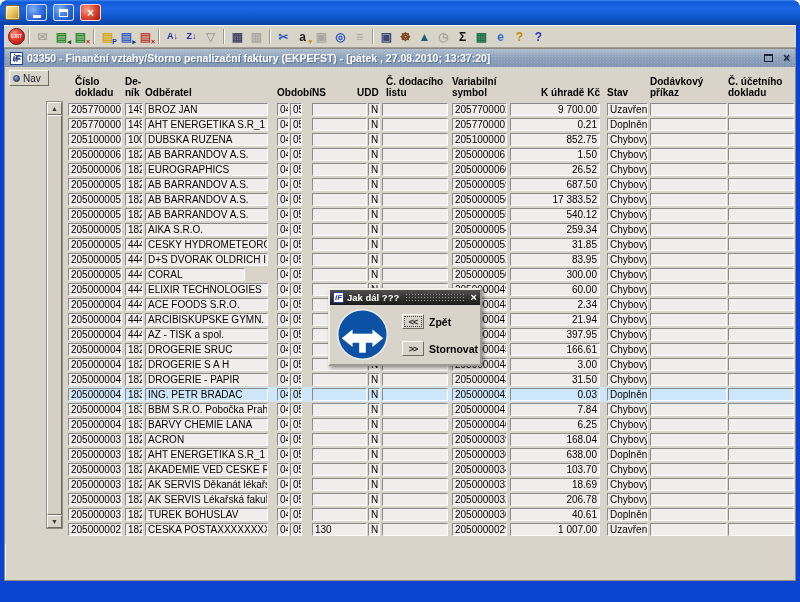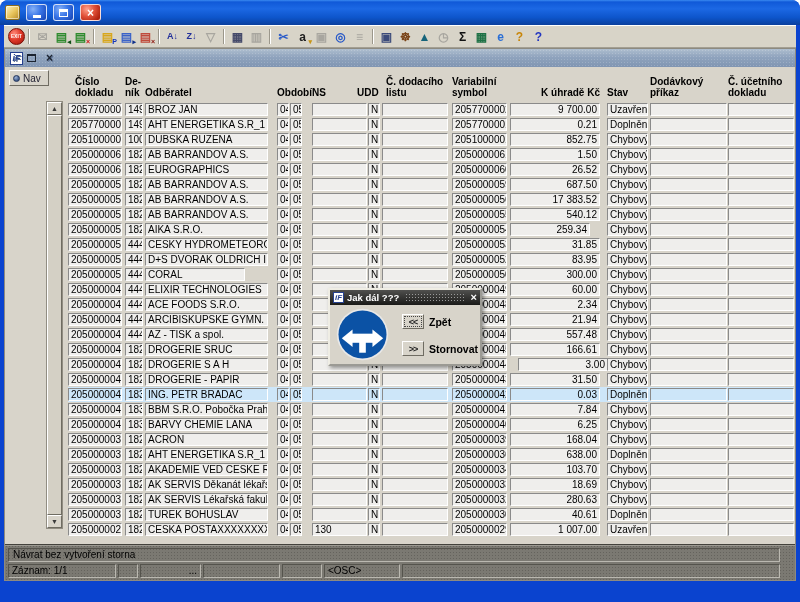--- a/index.html
+++ b/index.html
@@ -202,20 +202,21 @@
       </span>
       <span class="tbtn">
         <span style="color: rgb(35, 54, 192); font-weight: bold; font-size: 12px;">?</span>
       </span>
     </div>
 
   <div class="mdi">
 
     <div class="mdi-title">
       <span class="mdi-logo">iF</span>
+      <span class="mdi-title-text">03350 - Finanční vztahy/Storno penalizační faktury (EKPEFST) - [pátek , 27.08.2010; 13:37:20]</span>
       <span class="mdi-restore"></span>
       <span class="mdi-close">×</span>
     </div>
 
     <div class="form">
 
       <div class="nav-btn">
         <span class="nav-dot"></span>
         <span>Nav</span>
       </div>
@@ -371,21 +372,21 @@
           <div class="row" style="top: 120px;">
             <div class="cell al-r" style="left: 63px; width: 54px;">2050000054</div>
             <div class="cell al-c" style="left: 120px; width: 18px;">182</div>
             <div class="cell al-l" style="left: 140px; width: 123px;">AIKA S.R.O.</div>
             <div class="cell al-c" style="left: 272px; width: 12px;">04</div>
             <div class="cell al-c" style="left: 285px; width: 12px;">05</div>
             <div class="cell al-l" style="left: 307px; width: 55px;"></div>
             <div class="cell al-c" style="left: 363px; width: 12px;">N</div>
             <div class="cell al-l" style="left: 377px; width: 66px;"></div>
             <div class="cell al-l" style="left: 447px; width: 55px;">2050000054</div>
-            <div class="cell al-r" style="left: 505px; width: 80px;">259.34</div>
+            <div class="cell al-r" style="left: 505px; width: 90px;">259.34</div>
             <div class="cell al-l" style="left: 602px; width: 41px;">Chybový</div>
             <div class="cell al-l" style="left: 645px; width: 77px;"></div>
             <div class="cell al-l" style="left: 723px; width: 66px;"></div>
           </div>
           <div class="row" style="top: 135px;">
             <div class="cell al-r" style="left: 63px; width: 54px;">2050000053</div>
             <div class="cell al-c" style="left: 120px; width: 18px;">444</div>
             <div class="cell al-l" style="left: 140px; width: 123px;">CESKY HYDROMETEOROLO Kav</div>
             <div class="cell al-c" style="left: 272px; width: 12px;">04</div>
             <div class="cell al-c" style="left: 285px; width: 12px;">05</div>
@@ -476,21 +477,21 @@
           <div class="row" style="top: 225px;">
             <div class="cell al-r" style="left: 63px; width: 54px;">2050000046</div>
             <div class="cell al-c" style="left: 120px; width: 18px;">444</div>
             <div class="cell al-l" style="left: 140px; width: 123px;">AZ - TISK a spol.</div>
             <div class="cell al-c" style="left: 272px; width: 12px;">04</div>
             <div class="cell al-c" style="left: 285px; width: 12px;">05</div>
             <div class="cell al-l" style="left: 307px; width: 55px;"></div>
             <div class="cell al-c" style="left: 363px; width: 12px;">N</div>
             <div class="cell al-l" style="left: 377px; width: 66px;"></div>
             <div class="cell al-l" style="left: 447px; width: 55px;">2050000046</div>
-            <div class="cell al-r" style="left: 505px; width: 90px;">557.48</div>
+            <div class="cell al-r" style="left: 505px; width: 90px;">397.95</div>
             <div class="cell al-l" style="left: 602px; width: 41px;">Chybový</div>
             <div class="cell al-l" style="left: 645px; width: 77px;"></div>
             <div class="cell al-l" style="left: 723px; width: 66px;"></div>
           </div>
           <div class="row" style="top: 240px;">
             <div class="cell al-r" style="left: 63px; width: 54px;">2050000045</div>
             <div class="cell al-c" style="left: 120px; width: 18px;">182</div>
             <div class="cell al-l" style="left: 140px; width: 123px;">DROGERIE SRUC</div>
             <div class="cell al-c" style="left: 272px; width: 12px;">04</div>
             <div class="cell al-c" style="left: 285px; width: 12px;">05</div>
@@ -506,21 +507,21 @@
           <div class="row" style="top: 255px;">
             <div class="cell al-r" style="left: 63px; width: 54px;">2050000044</div>
             <div class="cell al-c" style="left: 120px; width: 18px;">182</div>
             <div class="cell al-l" style="left: 140px; width: 123px;">DROGERIE S A H</div>
             <div class="cell al-c" style="left: 272px; width: 12px;">04</div>
             <div class="cell al-c" style="left: 285px; width: 12px;">05</div>
             <div class="cell al-l" style="left: 307px; width: 55px;"></div>
             <div class="cell al-c" style="left: 363px; width: 12px;">N</div>
             <div class="cell al-l" style="left: 377px; width: 66px;"></div>
             <div class="cell al-l" style="left: 447px; width: 55px;">2050000044</div>
-            <div class="cell al-r" style="left: 505px; width: 90px; margin-left: 8px;">3.00</div>
+            <div class="cell al-r" style="left: 505px; width: 90px;">3.00</div>
             <div class="cell al-l" style="left: 602px; width: 41px;">Chybový</div>
             <div class="cell al-l" style="left: 645px; width: 77px;"></div>
             <div class="cell al-l" style="left: 723px; width: 66px;"></div>
           </div>
           <div class="row" style="top: 270px;">
             <div class="cell al-r" style="left: 63px; width: 54px;">2050000043</div>
             <div class="cell al-c" style="left: 120px; width: 18px;">182</div>
             <div class="cell al-l" style="left: 140px; width: 123px;">DROGERIE - PAPIR</div>
             <div class="cell al-c" style="left: 272px; width: 12px;">04</div>
             <div class="cell al-c" style="left: 285px; width: 12px;">05</div>
@@ -641,21 +642,21 @@
           <div class="row" style="top: 390px;">
             <div class="cell al-r" style="left: 63px; width: 54px;">2050000032</div>
             <div class="cell al-c" style="left: 120px; width: 18px;">182</div>
             <div class="cell al-l" style="left: 140px; width: 123px;">AK SERVIS Lékařská fakulta</div>
             <div class="cell al-c" style="left: 272px; width: 12px;">04</div>
             <div class="cell al-c" style="left: 285px; width: 12px;">05</div>
             <div class="cell al-l" style="left: 307px; width: 55px;"></div>
             <div class="cell al-c" style="left: 363px; width: 12px;">N</div>
             <div class="cell al-l" style="left: 377px; width: 66px;"></div>
             <div class="cell al-l" style="left: 447px; width: 55px;">2050000032</div>
-            <div class="cell al-r" style="left: 505px; width: 90px;">280.63</div>
+            <div class="cell al-r" style="left: 505px; width: 90px;">206.78</div>
             <div class="cell al-l" style="left: 602px; width: 41px;">Chybový</div>
             <div class="cell al-l" style="left: 645px; width: 77px;"></div>
             <div class="cell al-l" style="left: 723px; width: 66px;"></div>
           </div>
           <div class="row" style="top: 405px;">
             <div class="cell al-r" style="left: 63px; width: 54px;">2050000030</div>
             <div class="cell al-c" style="left: 120px; width: 18px;">182</div>
             <div class="cell al-l" style="left: 140px; width: 123px;">TUREK BOHUSLAV</div>
             <div class="cell al-c" style="left: 272px; width: 12px;">04</div>
             <div class="cell al-c" style="left: 285px; width: 12px;">05</div>
@@ -703,27 +704,15 @@
           </svg>
           <span class="opt-btn focused" style="left:72px; top:9px;">&lt;&lt;</span>
           <span class="opt-label" style="left:99px; top:11px;">Zpět</span>
           <span class="opt-btn" style="left:72px; top:36px;">&gt;&gt;</span>
           <span class="opt-label" style="left:99px; top:38px;">Stornovat</span>
         </div>
       </div>
 
     </div>
 
-    <div class="statusbar">
-      <div class="sbar-row1">Návrat bez vytvoření storna</div>
-      <div class="sbar-row2">
-          <div class="seg" style="width: 108px; text-align: left;">Záznam: 1/1</div>
-          <div class="seg" style="width: 20px; text-align: left;"></div>
-          <div class="seg" style="width: 61px; text-align: right;">...</div>
-          <div class="seg" style="width: 77px; text-align: left;"></div>
-          <div class="seg" style="width: 40px; text-align: left;"></div>
-          <div class="seg" style="width: 76px; text-align: left;">&lt;OSC&gt;</div>
-          <div class="seg grow" style="text-align: left;"></div>
-        </div>
-    </div>
 
   </div>
 </div>
 
 </body></html>

